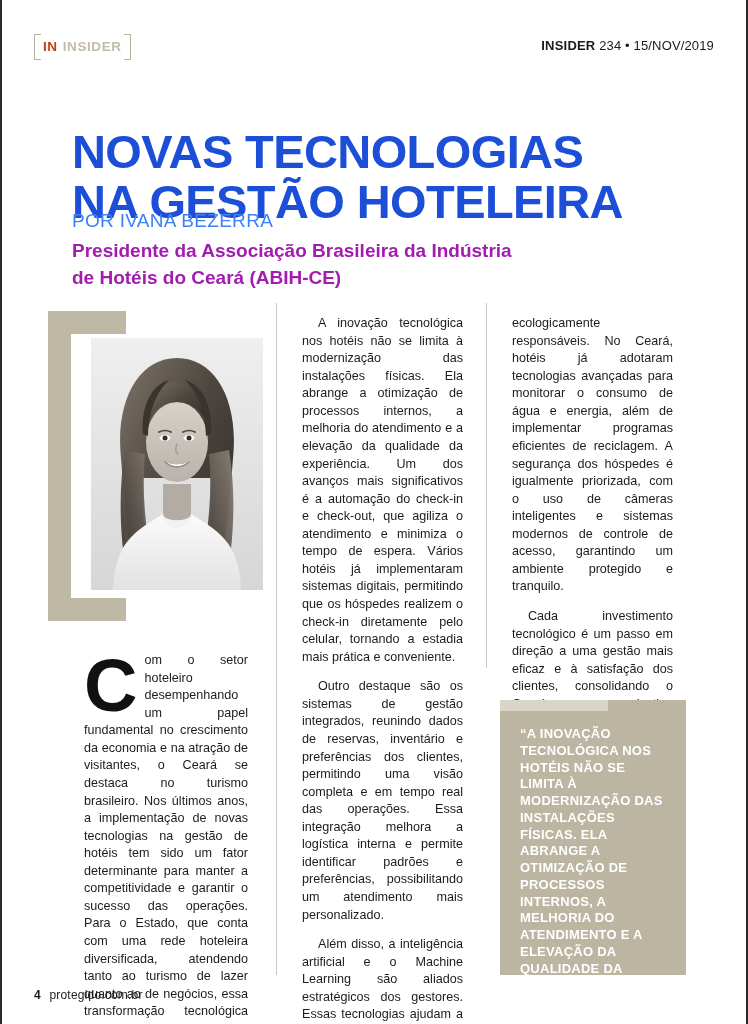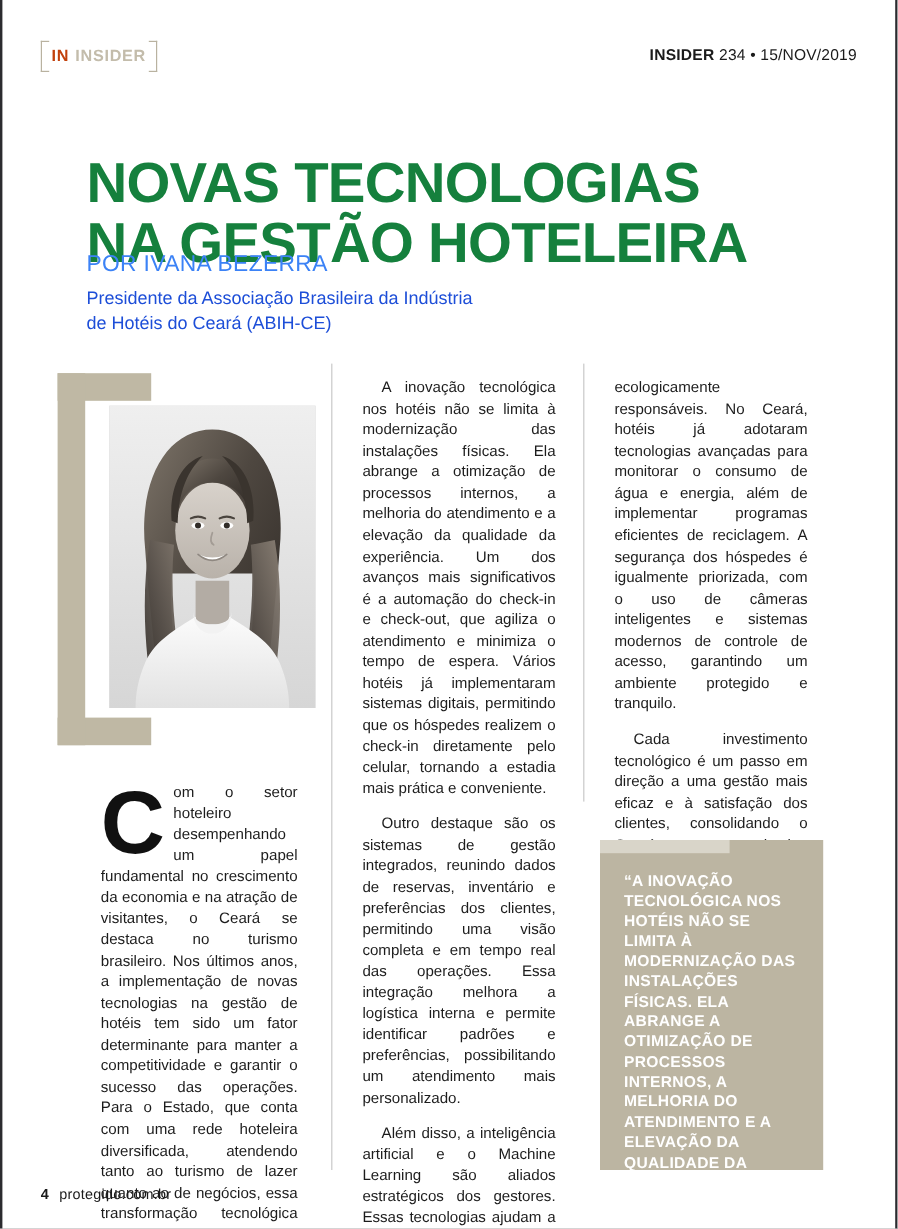--- a/index.html
+++ b/index.html
@@ -89,21 +89,21 @@
   
   .headline {
     position: absolute;
     left: 72px;
     top: 96px;
     width: 600px;
     font-size: 47px;
     line-height: 1.06;
     font-weight: 700;
     letter-spacing: -0.6px;
-    color: #15803d;
+    color: #1d4ed8;
     text-transform: uppercase;
   }
   .headline .hl-line { display: block; white-space: nowrap; }
 
   
   .byline {
     position: absolute;
     left: 72px;
     top: 210px;
     width: 430px;
@@ -111,23 +111,24 @@
   .byline-author {
     font-size: 19px;
     font-weight: 400;
     letter-spacing: 0.3px;
     color: #3b82f6;
     text-transform: uppercase;
     line-height: 1.2;
     margin-bottom: 5px;
   }
   .byline-role {
-    font-size: 15px;
+    font-size: 19px;
     line-height: 1.42;
-    color: #1d4ed8;
+    color: #a21caf;
+    font-weight: bold;
   }
   .byline-role span { display: block; white-space: nowrap; }
 
   
   .col {
     position: absolute;
     top: 303px;
     width: 184px;
     font-size: 12.6px;
     line-height: 1.395;

